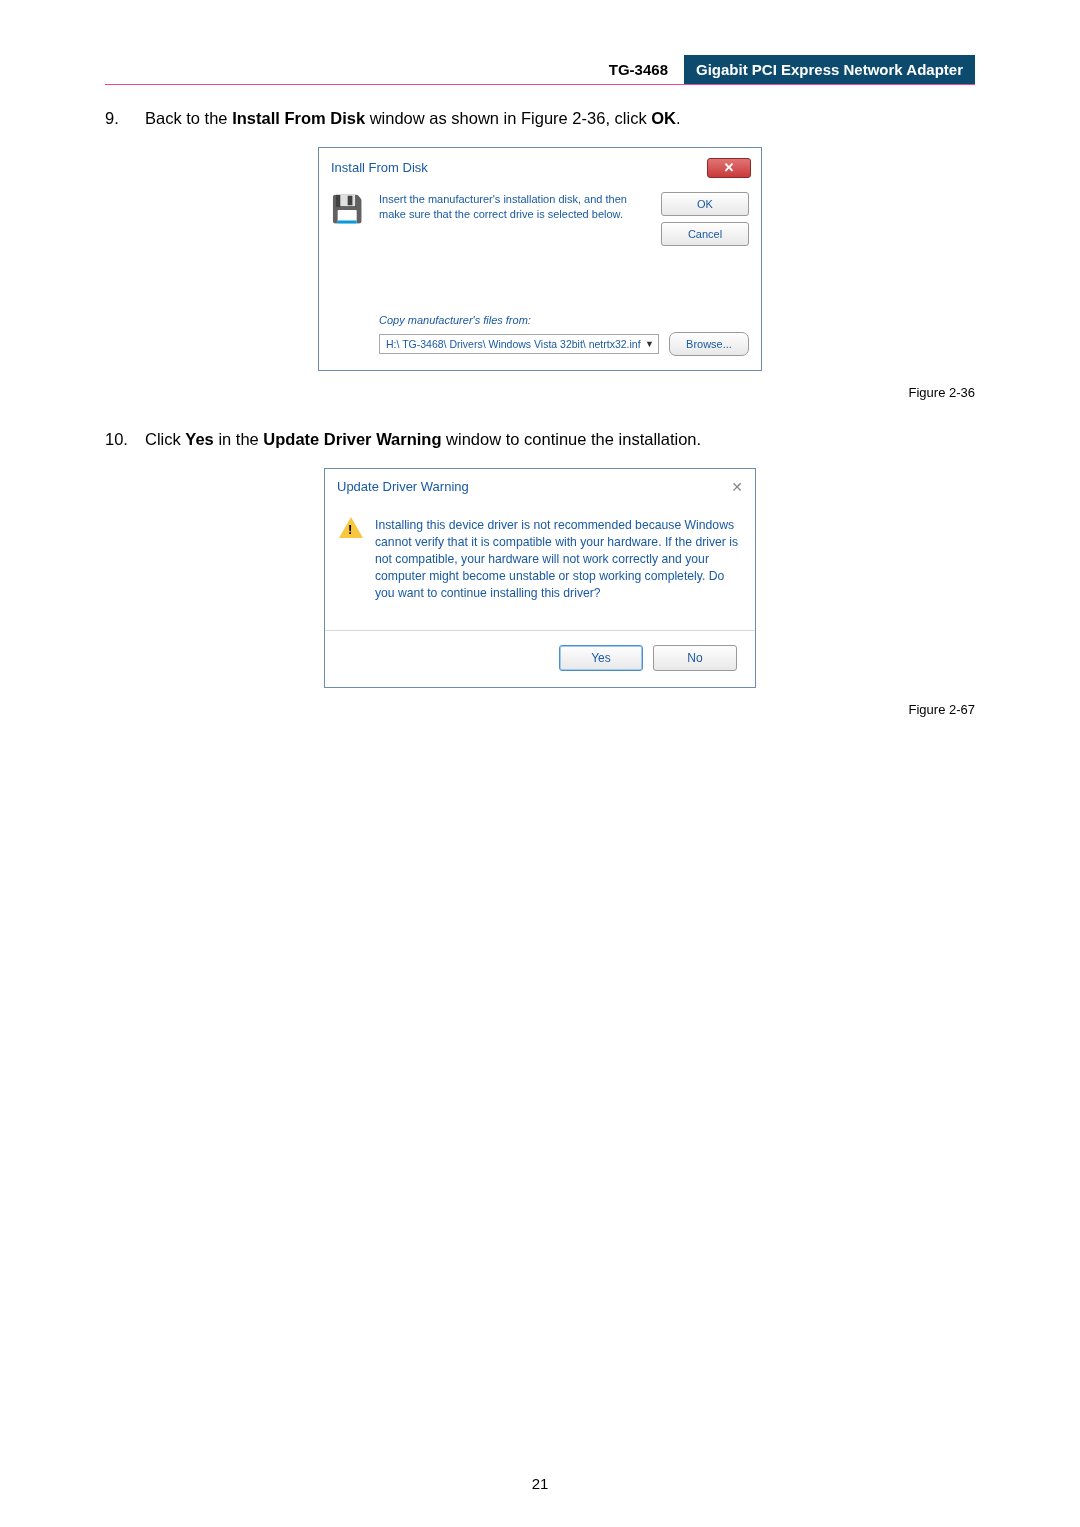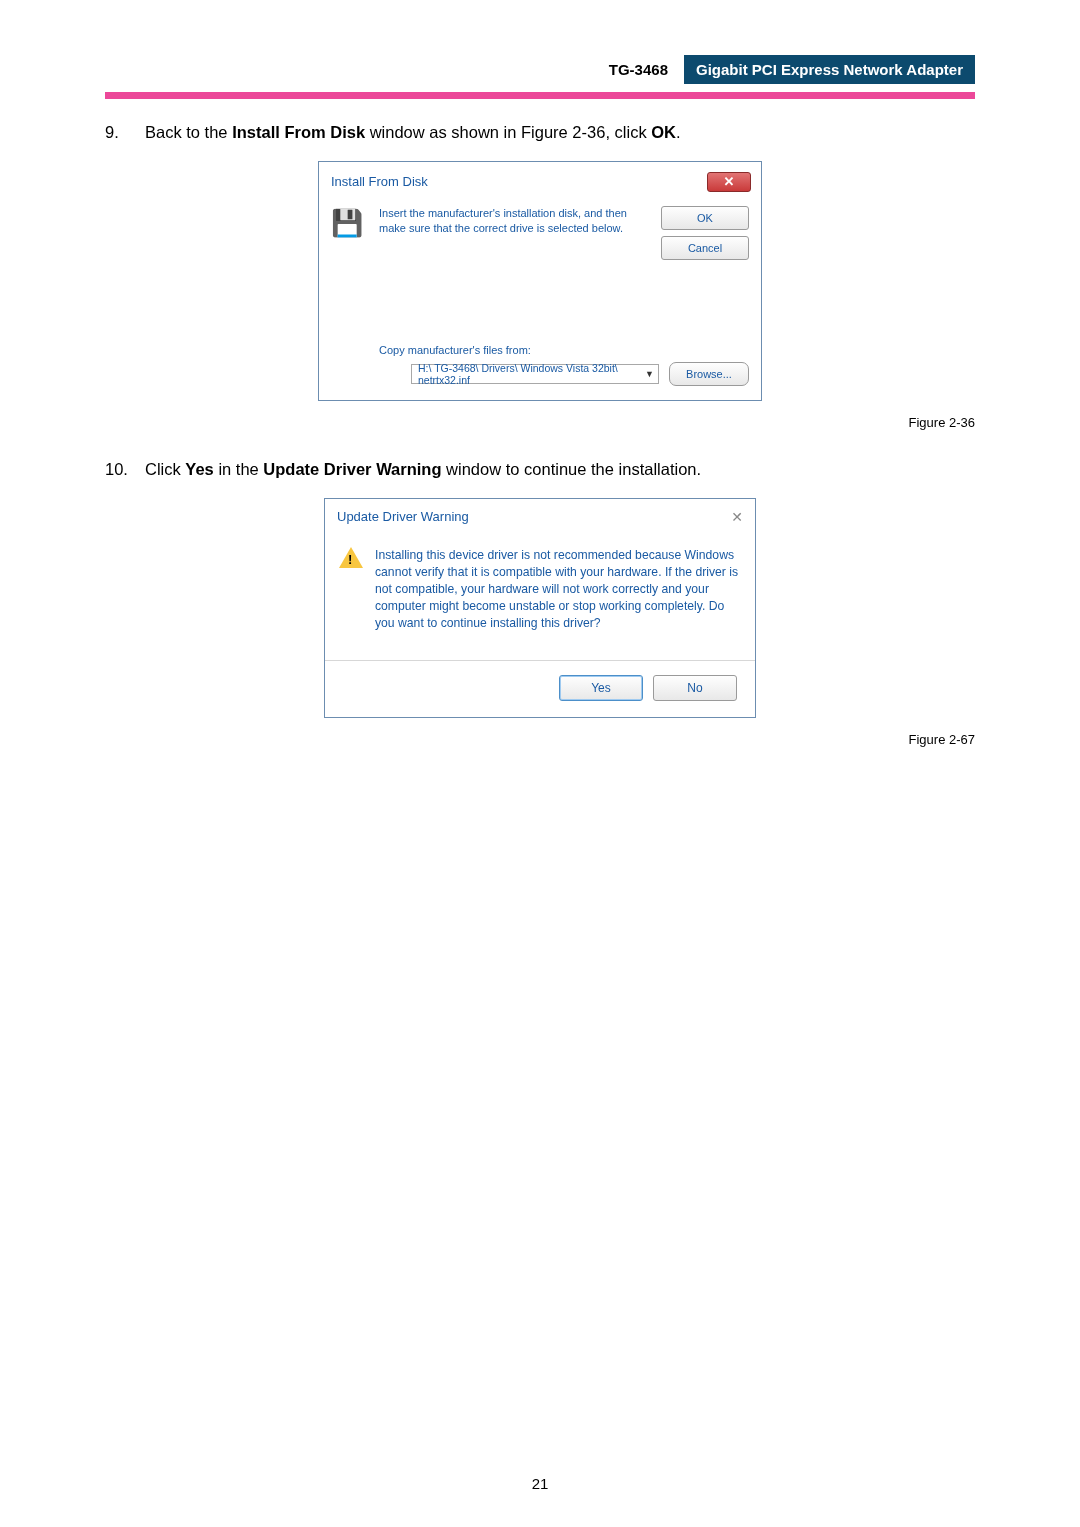--- a/index.html
+++ b/index.html
@@ -9,24 +9,24 @@
     font-family: Arial, sans-serif;
     width: 1080px;
     height: 1527px;
     position: relative;
     color: #000;
   }
   .page {
     padding: 55px 105px 40px 105px;
   }
   .header {
-    border-bottom: 7px solid #ec4899;
+    border-bottom: 1px solid #ec4899;
     margin-bottom: 22px;
     text-align: right;
-    padding-bottom: 8px;
+    padding-bottom: 0;
   }
   .header-inner {
     display: inline-flex;
     align-items: stretch;
   }
   .model {
     font-weight: bold;
     color: #000;
     font-size: 15px;
     padding: 6px 16px 6px 10px;
@@ -119,40 +119,40 @@
     display: flex;
     align-items: center;
     justify-content: center;
     cursor: pointer;
   }
   .instr {
     line-height: 1.35;
   }
   .copy-label {
     grid-column: 2 / span 1;
-    margin-top: 78px;
+    margin-top: 62px;
+    font-style: italic;
   }
   .path-row {
     grid-column: 2 / span 2;
     display: flex;
     gap: 10px;
     align-items: center;
   }
   .path-box {
     flex: 1;
     border: 1px solid #a8a8a8;
     background: #fff;
     height: 18px;
     display: flex;
     align-items: center;
     justify-content: space-between;
     padding: 0 4px 0 6px;
     color: #1a5aa3;
     font-size: 10.5px;
-    margin-left: 32px;
   }
   .path-box .arrow {
     font-size: 9px;
     color: #333;
   }
 
   
   .dlg2 {
     width: 430px;
     border: 1px solid #6c8db0;

